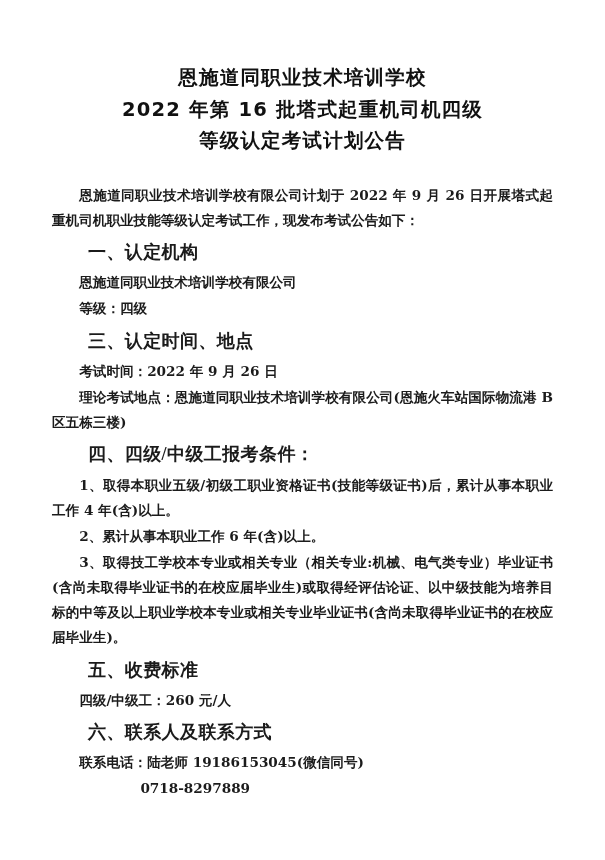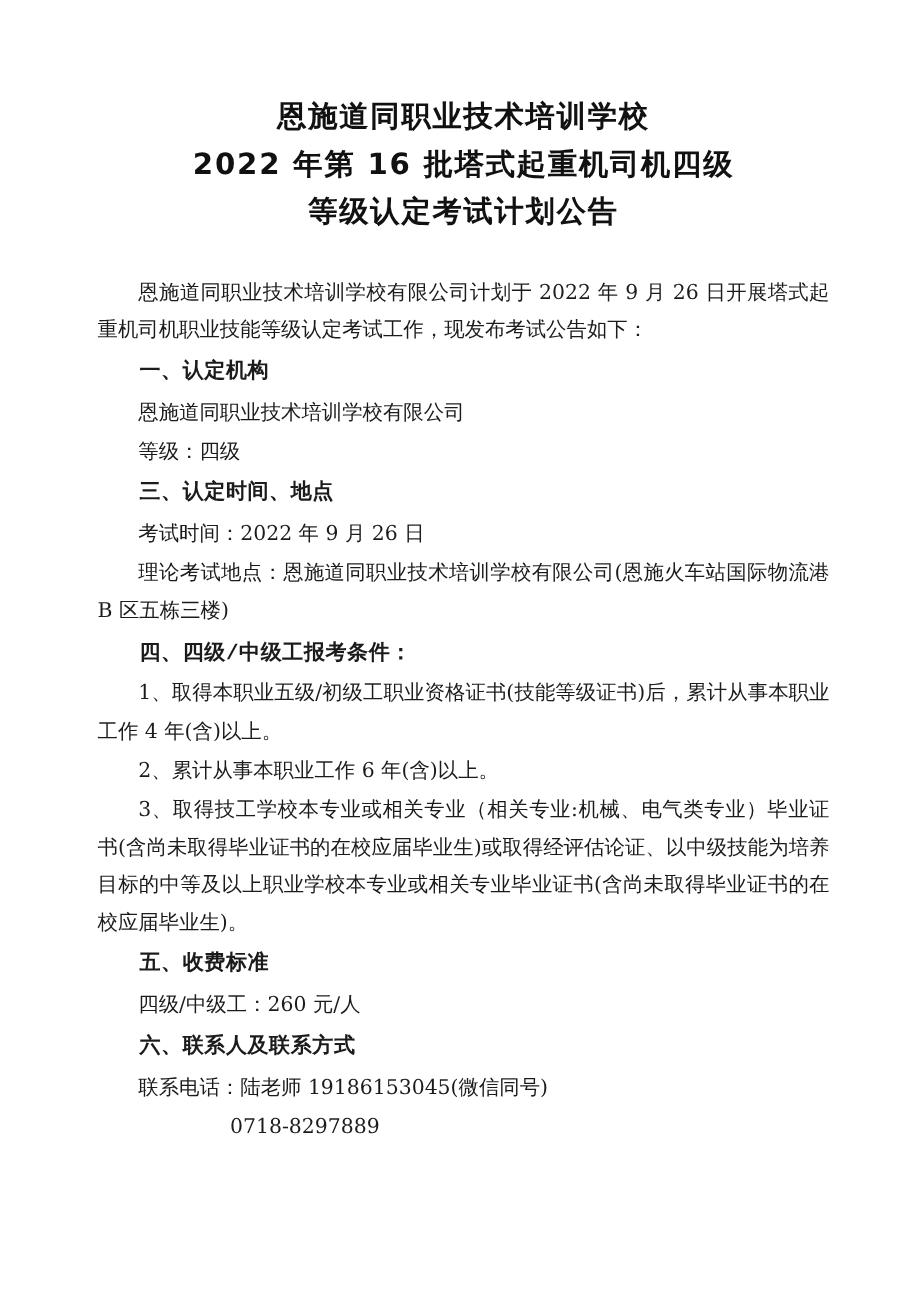--- a/index.html
+++ b/index.html
@@ -11,21 +11,21 @@
     height: 860px;
     background: #ffffff;
     font-family: "DejaVu Serif", "Liberation Serif", serif;
     color: #1a1a1a;
     overflow: hidden;
   }
   .page {
     width: 605px;
     height: 701px;
     box-sizing: border-box;
-    padding: 62px 52px 20px 65px;
+    padding: 62px 52px 20px 52px;
     position: relative;
     border-radius: 21px;
   }
   .title-block {
     text-align: center;
     margin-bottom: 26px;
   }
   .title-line {
     font-size: 19.5px;
     font-weight: bold;
@@ -36,29 +36,30 @@
   }
   .body-block {
     font-size: 13.6px;
     line-height: 1.85;
     color: #1b1b1b;
   }
   p.para {
     margin: 0 0 1px 0;
     text-align: justify;
     text-justify: inter-ideograph;
+    font-weight: bold;
   }
   p.indent2 {
     text-indent: 2em;
   }
   p.heading {
     text-indent: 2em;
     font-weight: bold;
-    font-family: Liberation Mono, monospace;
-    font-size: 14px;
+    font-family: Liberation Serif, serif;
+    font-size: 18px;
     margin-top: 3px;
     letter-spacing: 0.4px;
   }
   p.sub {
     text-indent: 2em;
   }
   p.sub-hang {
     text-indent: 2em;
     text-align: justify;
     text-justify: inter-ideograph;

